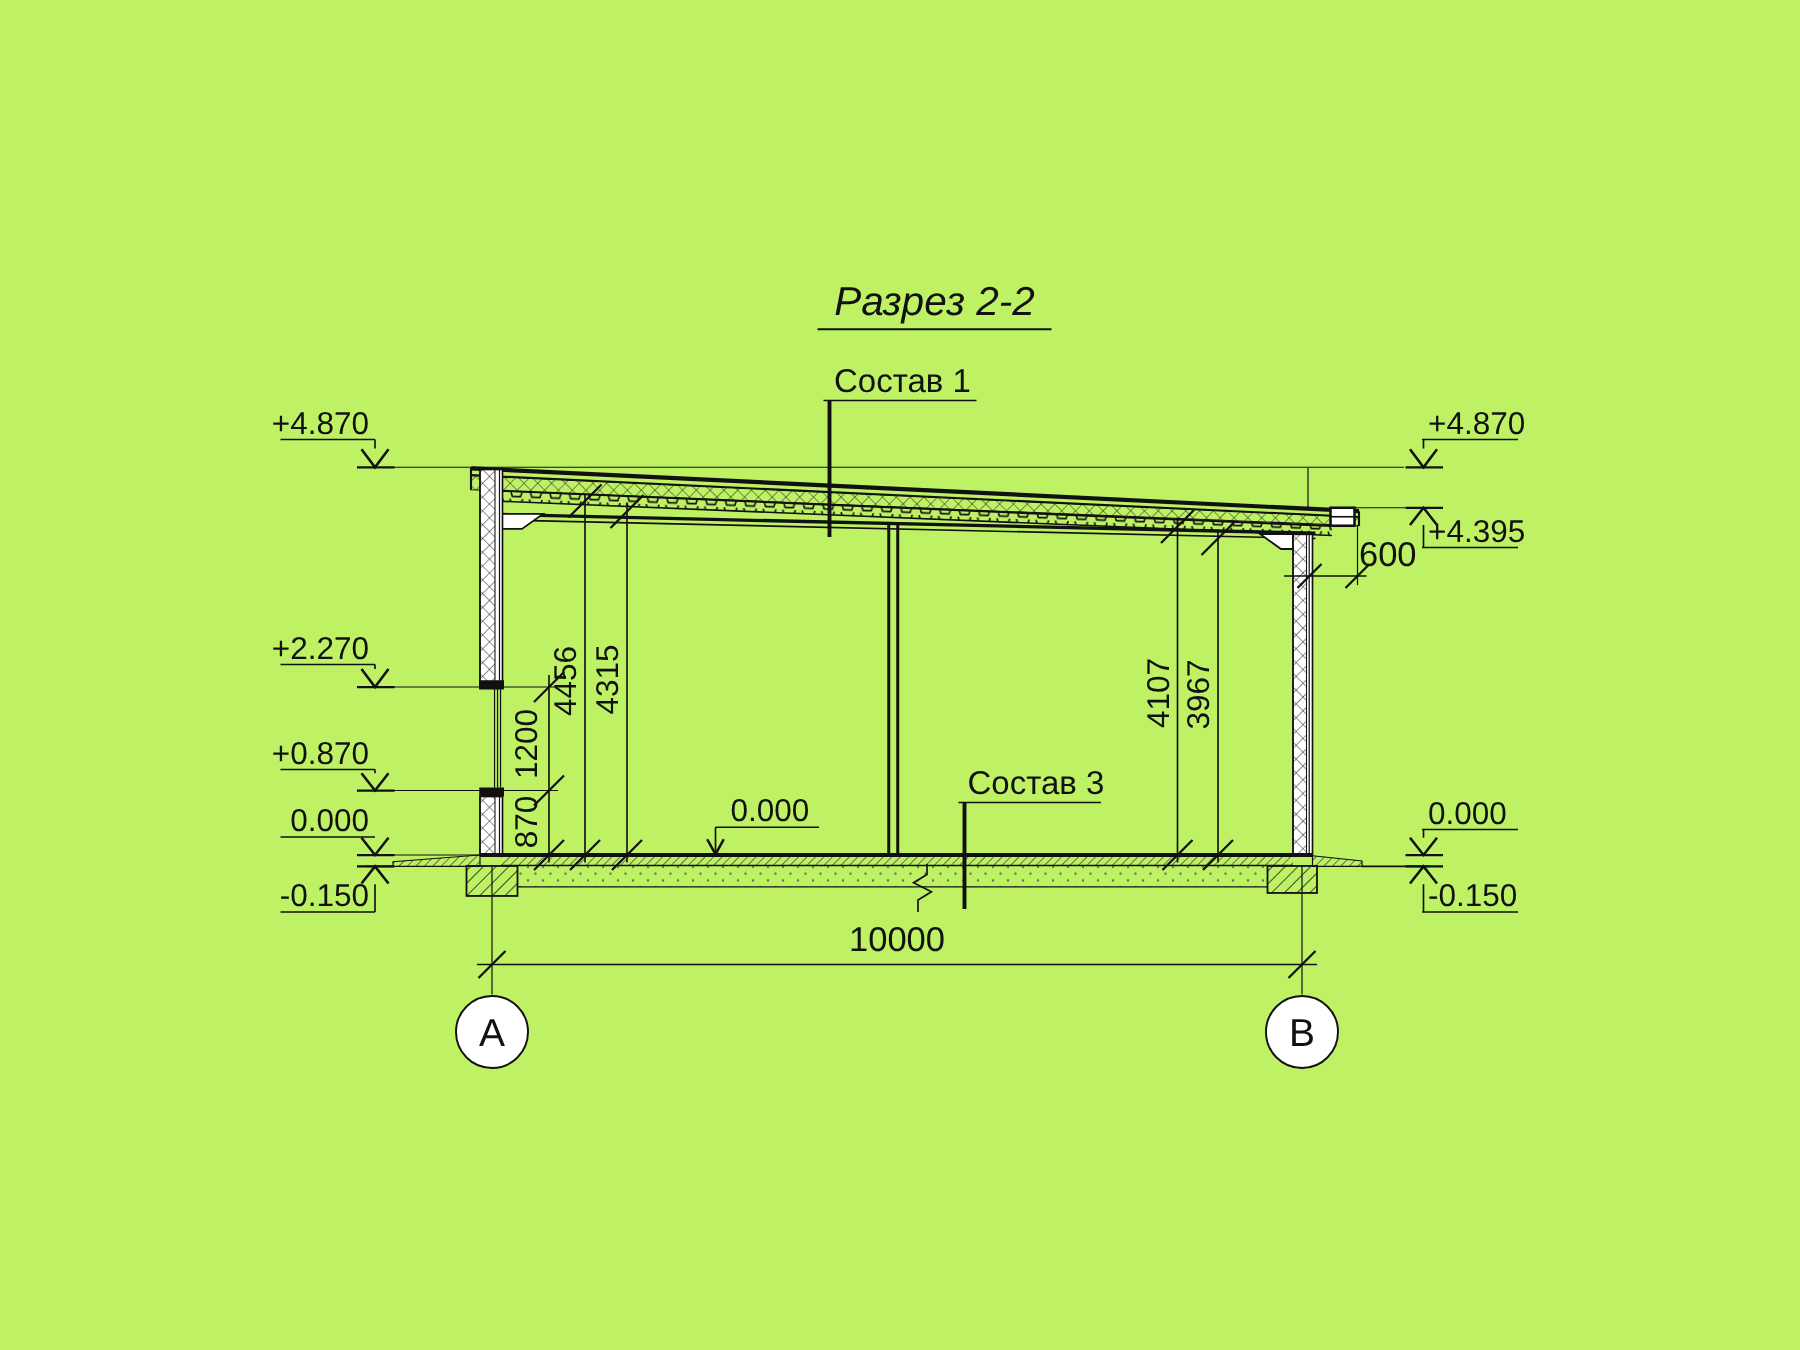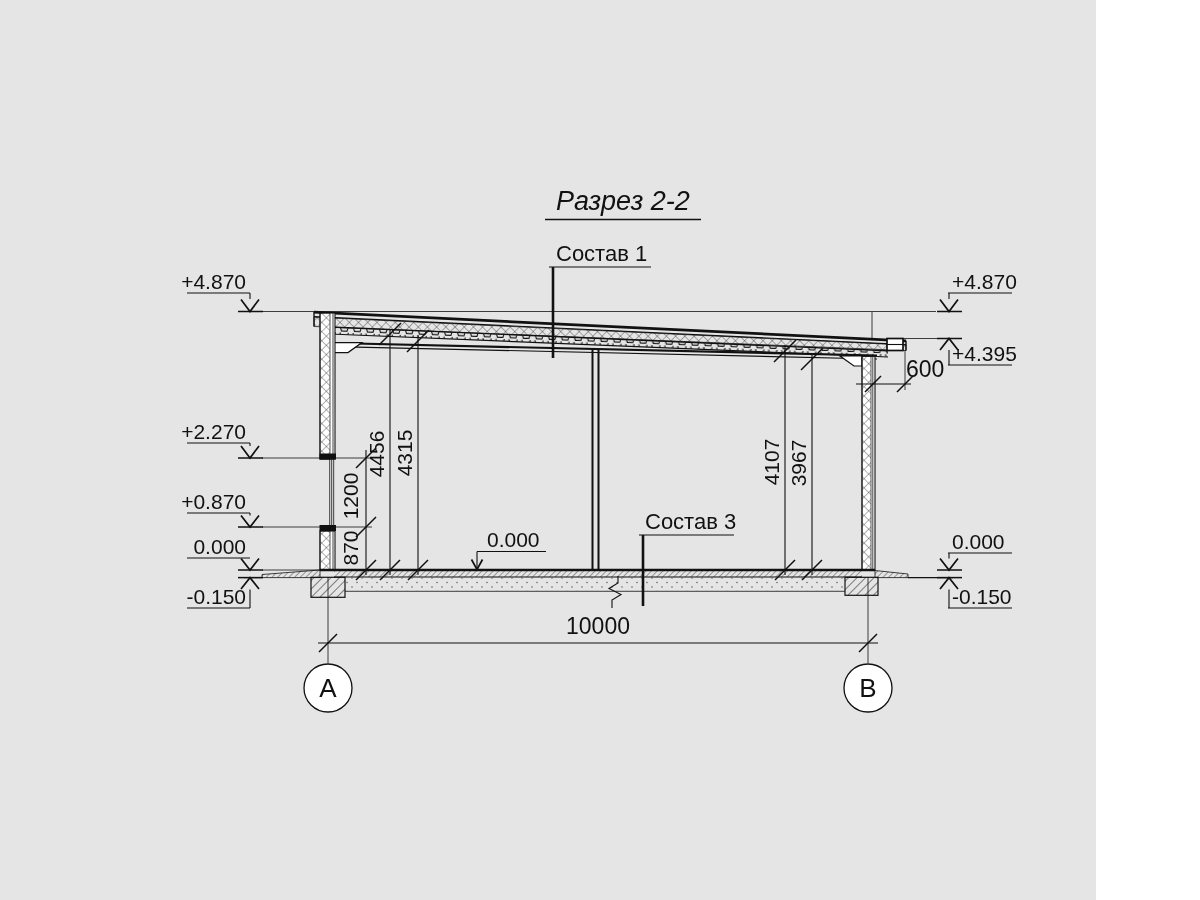--- a/index.html
+++ b/index.html
@@ -1,16 +1,16 @@
 <!DOCTYPE html>
 <html><head>
 <meta charset="utf-8">
 <style>
   html,body{margin:0;padding:0;background:#ffffff;}
-  #stage{position:relative;width:1096px;height:900px;background:#e5e5e5;overflow:hidden;
+  #stage{position:relative;width:1200px;height:900px;background:#bef264;overflow:hidden;
          font-family:"Liberation Sans", sans-serif;}
   svg{position:absolute;left:0;top:0;}
   text{fill:#111;font-family:"Liberation Sans", sans-serif;}
   .lvl{font-size:21px;}
   .dim{font-size:21px;}
   .big{font-size:23px;}
   .callout{font-size:22px;}
   .axis{font-size:26px;}
   .title-t{font-size:27px;font-style:italic;}
   .thin{stroke:#111;stroke-width:0.8;fill:none;}

